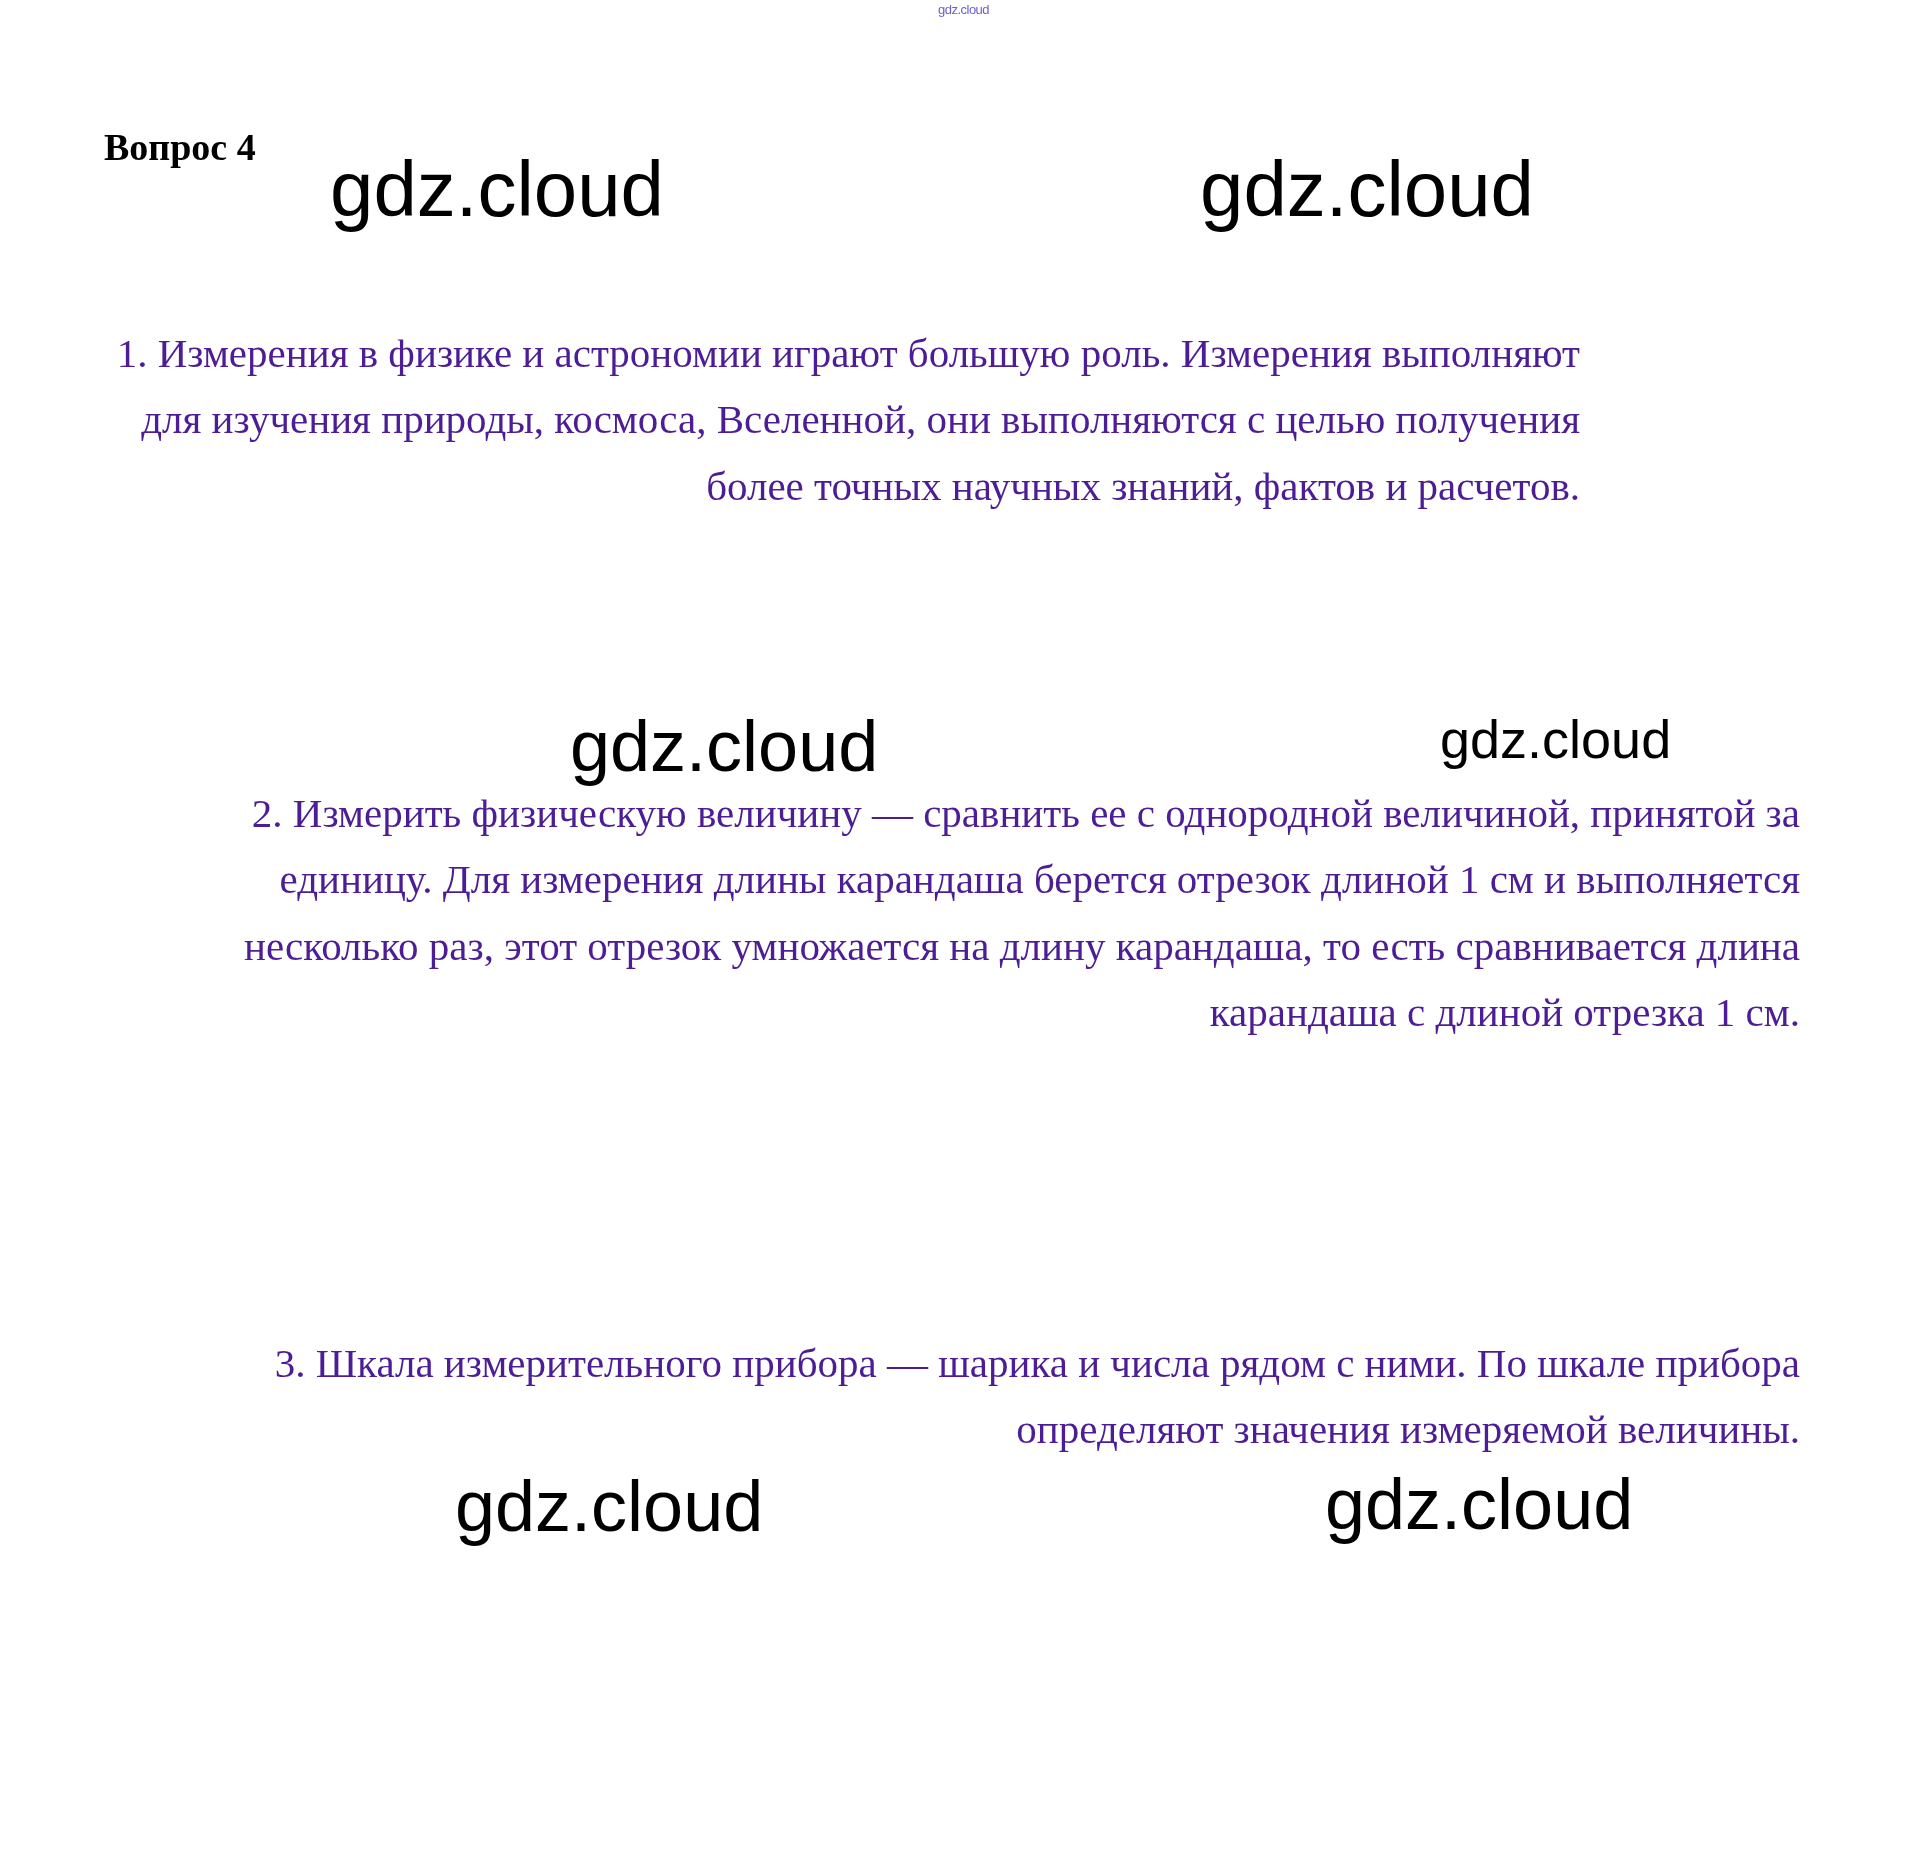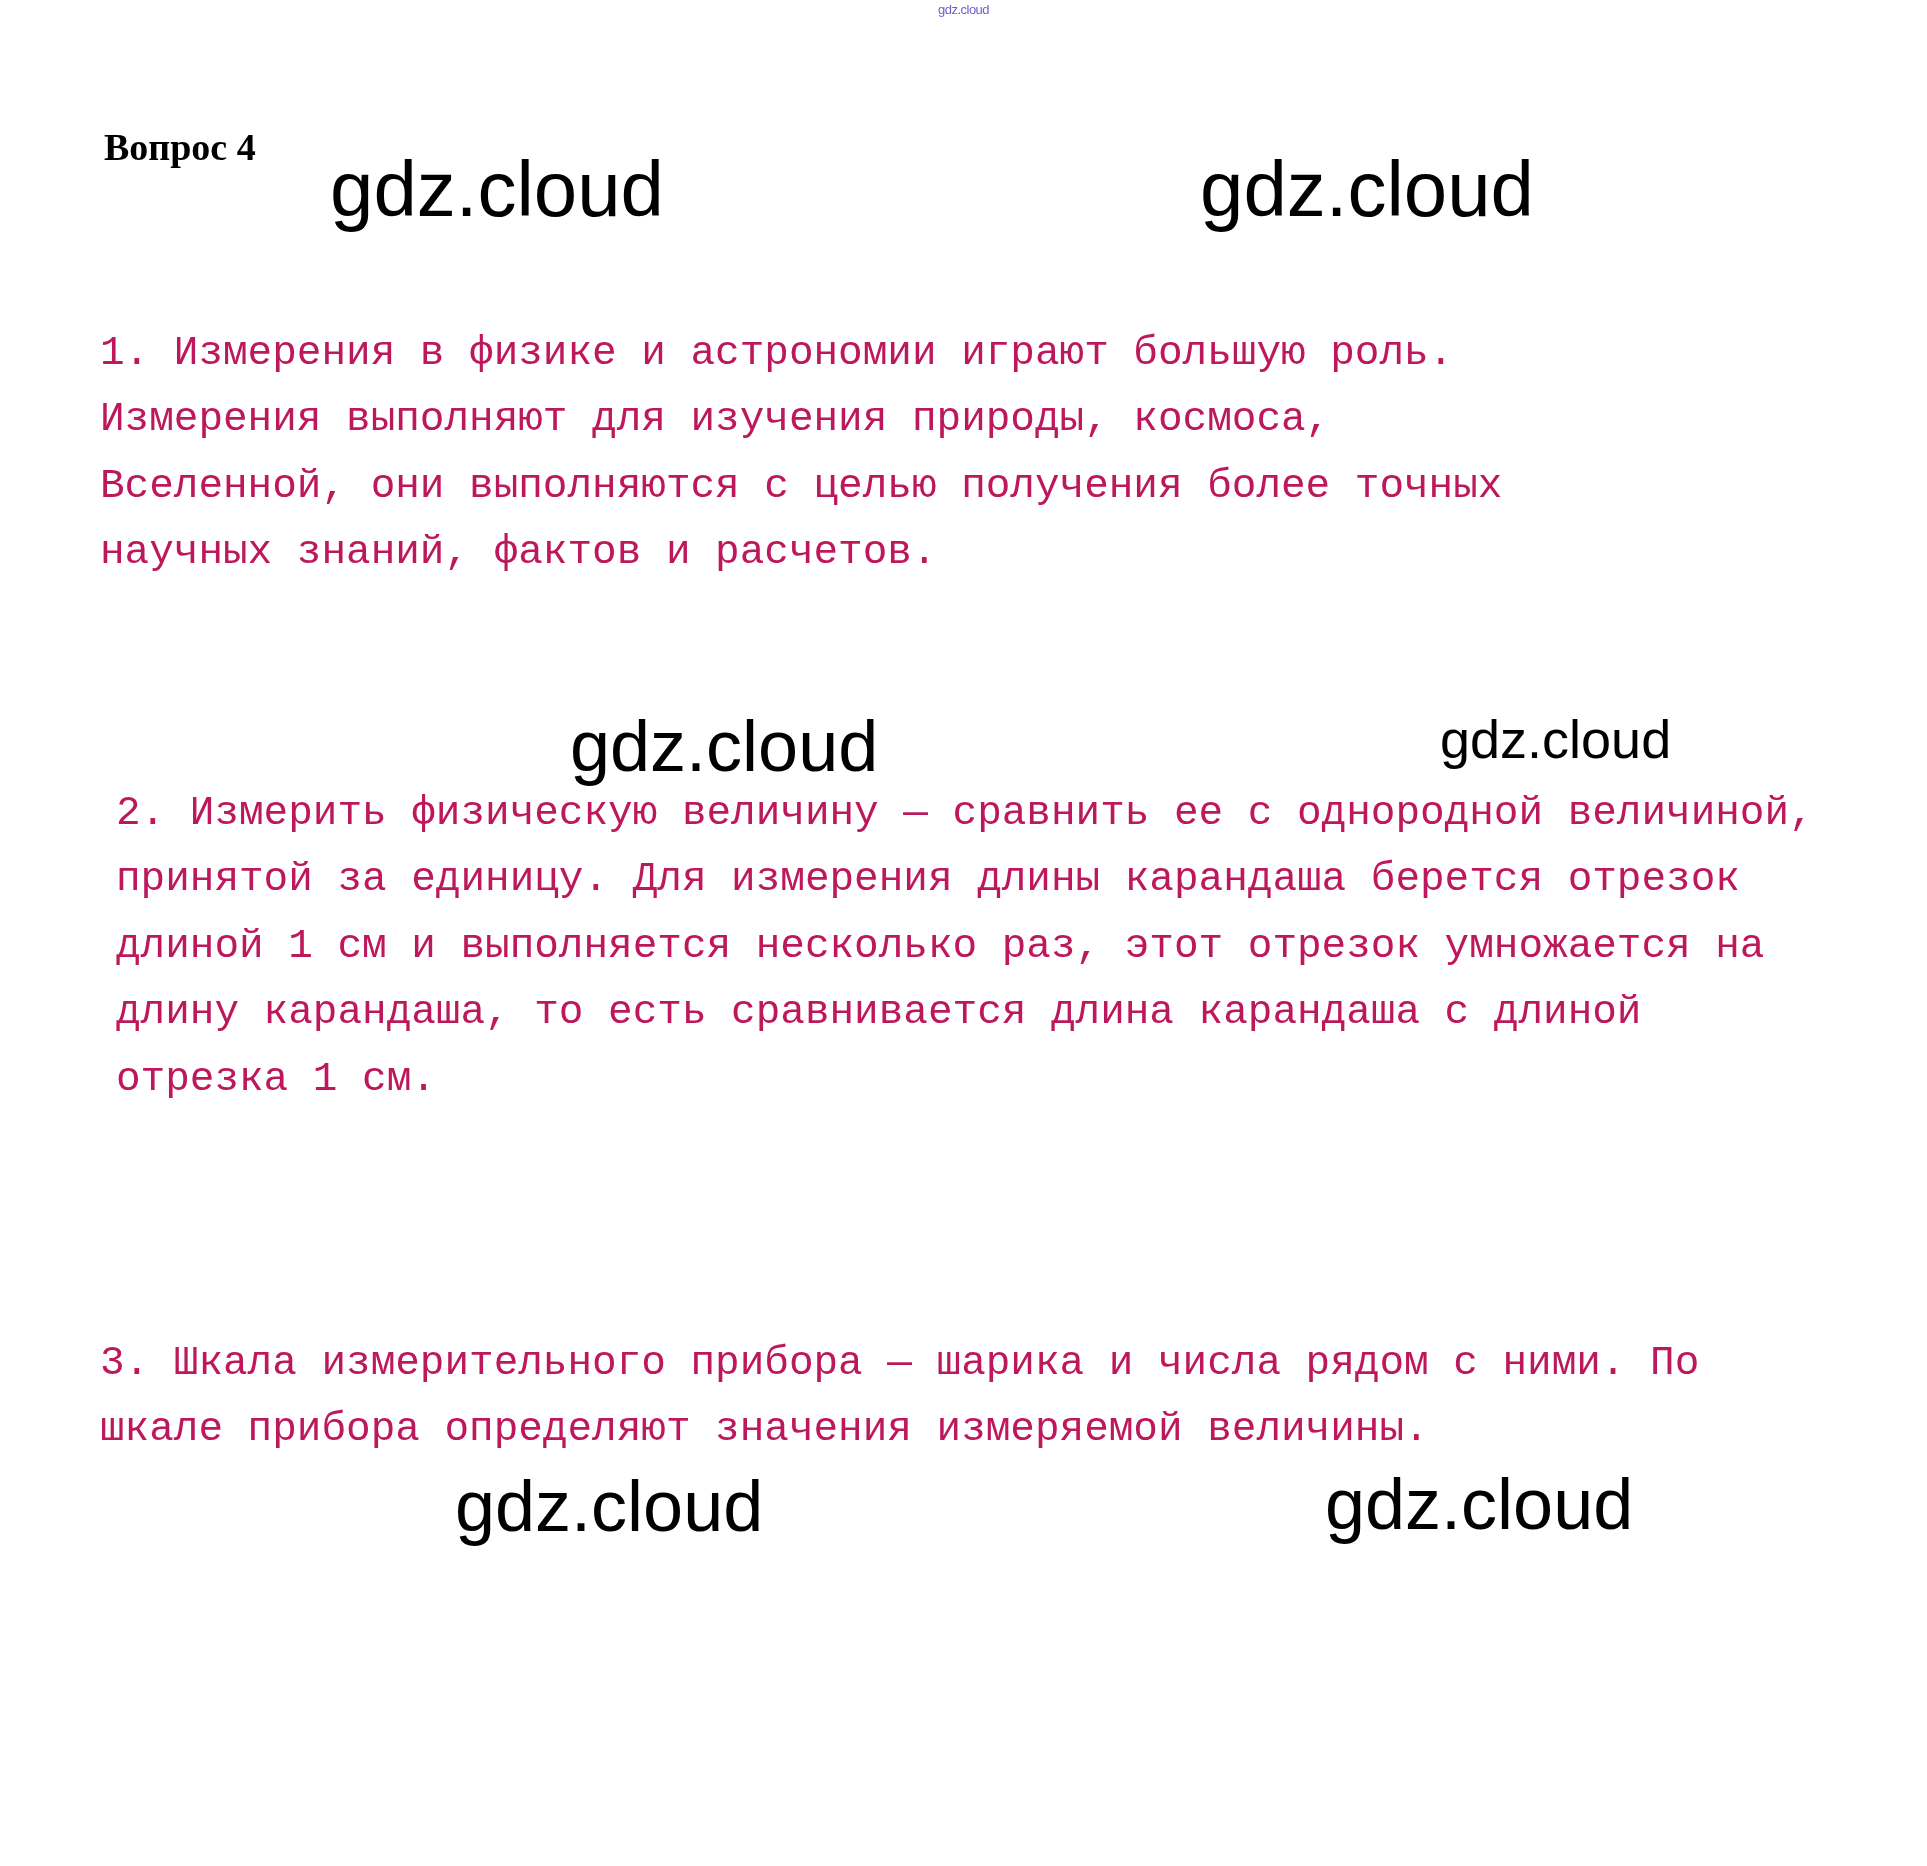--- a/index.html
+++ b/index.html
@@ -44,29 +44,29 @@
     top: 128px;
     font-family: "Liberation Serif", serif;
     font-weight: bold;
     font-size: 38px;
     line-height: 1;
     white-space: nowrap;
   }
 
   .para {
     position: absolute;
-    font-family: Liberation Mono, monospace;
+    font-family: Liberation Serif, serif;
     font-size: 41px;
     line-height: 1.62;
-    color: #be185d;
-    text-align: left;
+    color: #4c1d95;
+    text-align: right;
   }
 
   .para-1 { left: 100px; top: 320px; width: 1480px; }
-  .para-2 { left: 116px; top: 780px; width: 1700px; }
+  .para-2 { left: 100px; top: 780px; width: 1700px; }
   .para-3 { left: 100px; top: 1330px; width: 1700px; }
   .para-4 { left: 100px; top: 1620px; width: 1730px; }
 
   
   .wm {
     position: absolute;
     font-family: "Liberation Sans", sans-serif;
     font-weight: 400;
     color: #000000;
     white-space: nowrap;

